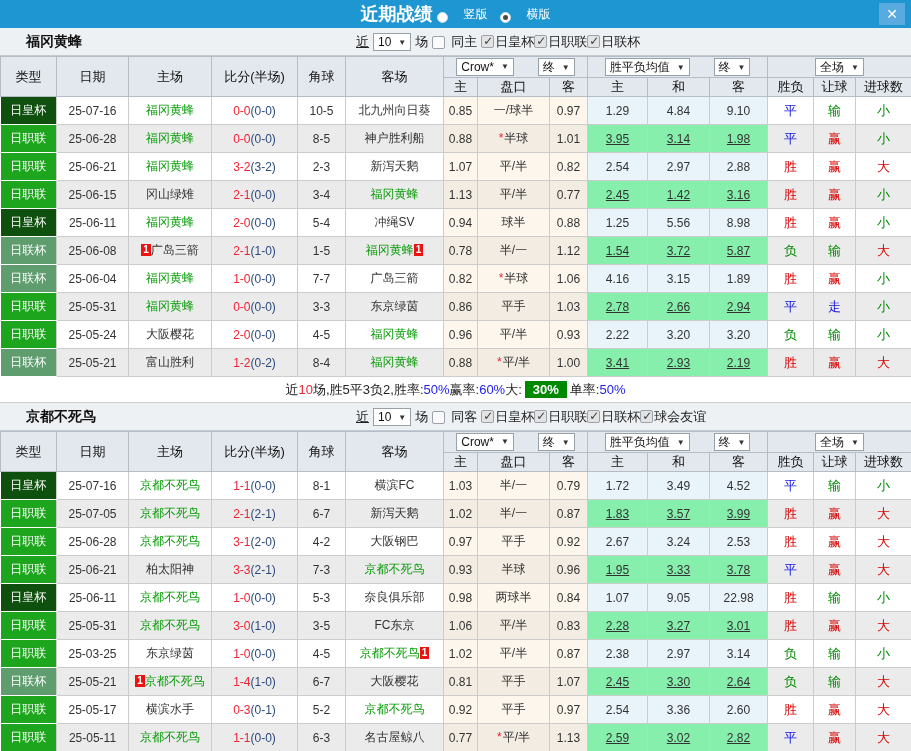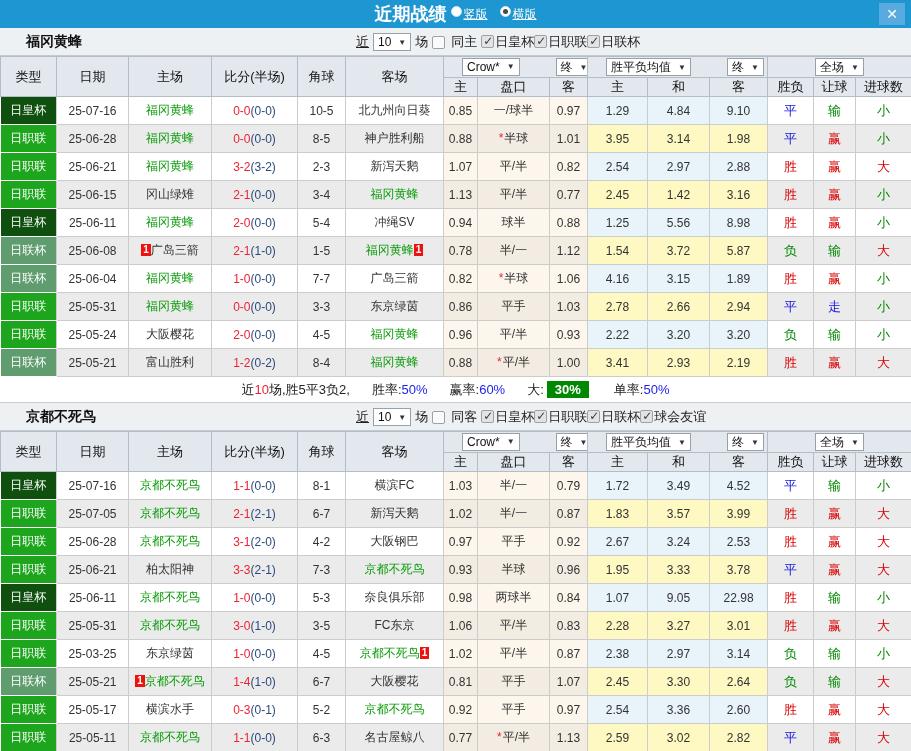--- a/index.html
+++ b/index.html
@@ -4,21 +4,21 @@
 <style>
   * { margin:0; padding:0; box-sizing:border-box; }
   html,body { width:911px; height:751px; overflow:hidden; background:#fff;
     font-family:"Liberation Sans","DejaVu Sans",sans-serif; font-size:12px; color:#333; }
 
   
   .titlebar { height:28px; background:var(--titlebar-bg); display:flex; align-items:center;
     justify-content:center; position:relative; color:#fff; }
   .titlebar .title { font-weight:bold; font-size:18px; }
   .radio-group { display:flex; align-items:center; gap:12px; margin-left:4px; font-size:12px; }
-  .radio { display:inline-flex; align-items:flex-start; gap:2px; cursor:pointer;text-decoration:underline; }
+  .radio { display:inline-flex; align-items:flex-end; gap:16px; cursor:pointer; }
   .radio-dot { width:11px; height:11px; border-radius:50%; background:#fff; border:1px solid #cfe3f2; position:relative; }
   .radio-dot.checked::after { content:""; position:absolute; left:2px; top:2px; right:2px; bottom:2px;
     border-radius:50%; background:#4a4a4a; }
   .close-btn { position:absolute; right:6px; top:3px; width:26px; height:22px; background:var(--close-bg);
     color:#fff; font-weight:bold; text-align:center; line-height:22px; font-size:14px; cursor:pointer; }
 
   
   .section-bar { height:28px; background:#eef1f4; border-bottom:1px solid #c3cad2; position:relative;
     display:flex; align-items:center; }
   .team-name { font-weight:bold; font-size:14px; color:#111; margin-left:26px; }
@@ -36,50 +36,50 @@
   .cb-gap { margin-left:9px; }
   .lg-item { display:inline-flex; align-items:center; gap:1px; }
 
   
   table { width:911px; border-collapse:collapse; table-layout:fixed; }
   thead th { background:#e3e8ee; border:1px solid #b4bdc6; font-weight:normal; font-size:13px; color:#111;
     padding:0; overflow:hidden; white-space:nowrap; }
   tr.hdr-top th { height:21px; }
   tr.hdr-sub th { height:19px; }
   .group-cell { text-align:center; }
-  .group-cell .fake-select { margin:0 18px;text-align:right; }
+  .group-cell .fake-select { margin:0 12px;text-align:right; }
   tbody td { border-right:1px solid #ccc; border-bottom:1px solid #ccc; text-align:center; height:28px;
     padding:0; overflow:hidden; white-space:nowrap; font-size:12px; color:#333; }
   tr.odd td { background:#fff; }
   tr.even td { background:#ebebeb; }
   tr.odd td.odds { background:#fdf6ec; }
   tr.even td.odds { background:#f3ece2; }
   tr.odd td.avg { background:#e9f3fa; }
-  tr.even td.avg { background:#fef9c3; }
+  tr.even td.avg { background:#86efac;text-decoration:underline; }
   td.type-cell { color:#fff; font-size:12px; border-bottom:1px solid #fff; }
   tr.odd td.type-emperor, tr.even td.type-emperor { background:var(--type-emperor); }
   tr.odd td.type-j1, tr.even td.type-j1 { background:var(--type-j1); }
   tr.odd td.type-lcup, tr.even td.type-lcup { background:var(--type-lcup); }
   .ft { color:var(--score-red); }
   .ht { color:var(--half-navy); }
   .name.focus { color:var(--focus-team); }
   .card { display:inline-block; background:var(--badge-red); color:#fff; font-size:10px; line-height:12px;
     padding:0 2px; font-weight:bold; vertical-align:1px; }
   .star { color:var(--score-red); margin-right:1px; }
   td.c-red, span.c-red { color:var(--win-red); }
   td.c-blue, span.c-blue { color:var(--draw-blue); }
   td.c-green, span.c-green { color:var(--lose-green); }
   td.res { font-size:13px; }
 
   
   .summary-row { height:26px; background:#fff; border-bottom:1px solid #ccc; display:flex; align-items:center;
     justify-content:center; font-size:13px; color:#222; }
   .summary-row .red { color:var(--score-red); }
   .summary-row .blue { color:var(--summary-blue); }
-  .summary-row .gap { margin-left:22px;text-align:right; }
+  .summary-row .gap { margin-left:0;text-align:right; }
   .big-badge { background:var(--summary-green-bg); color:#fff; padding:1px 8px; margin:0 3px; font-weight:bold; }
 </style>
 </head>
 <body>
 
 <div class="titlebar">
   <span class="title">近期战绩</span>
   <span class="radio-group">
     <span class="radio">
       <span class="radio-dot"></span>

